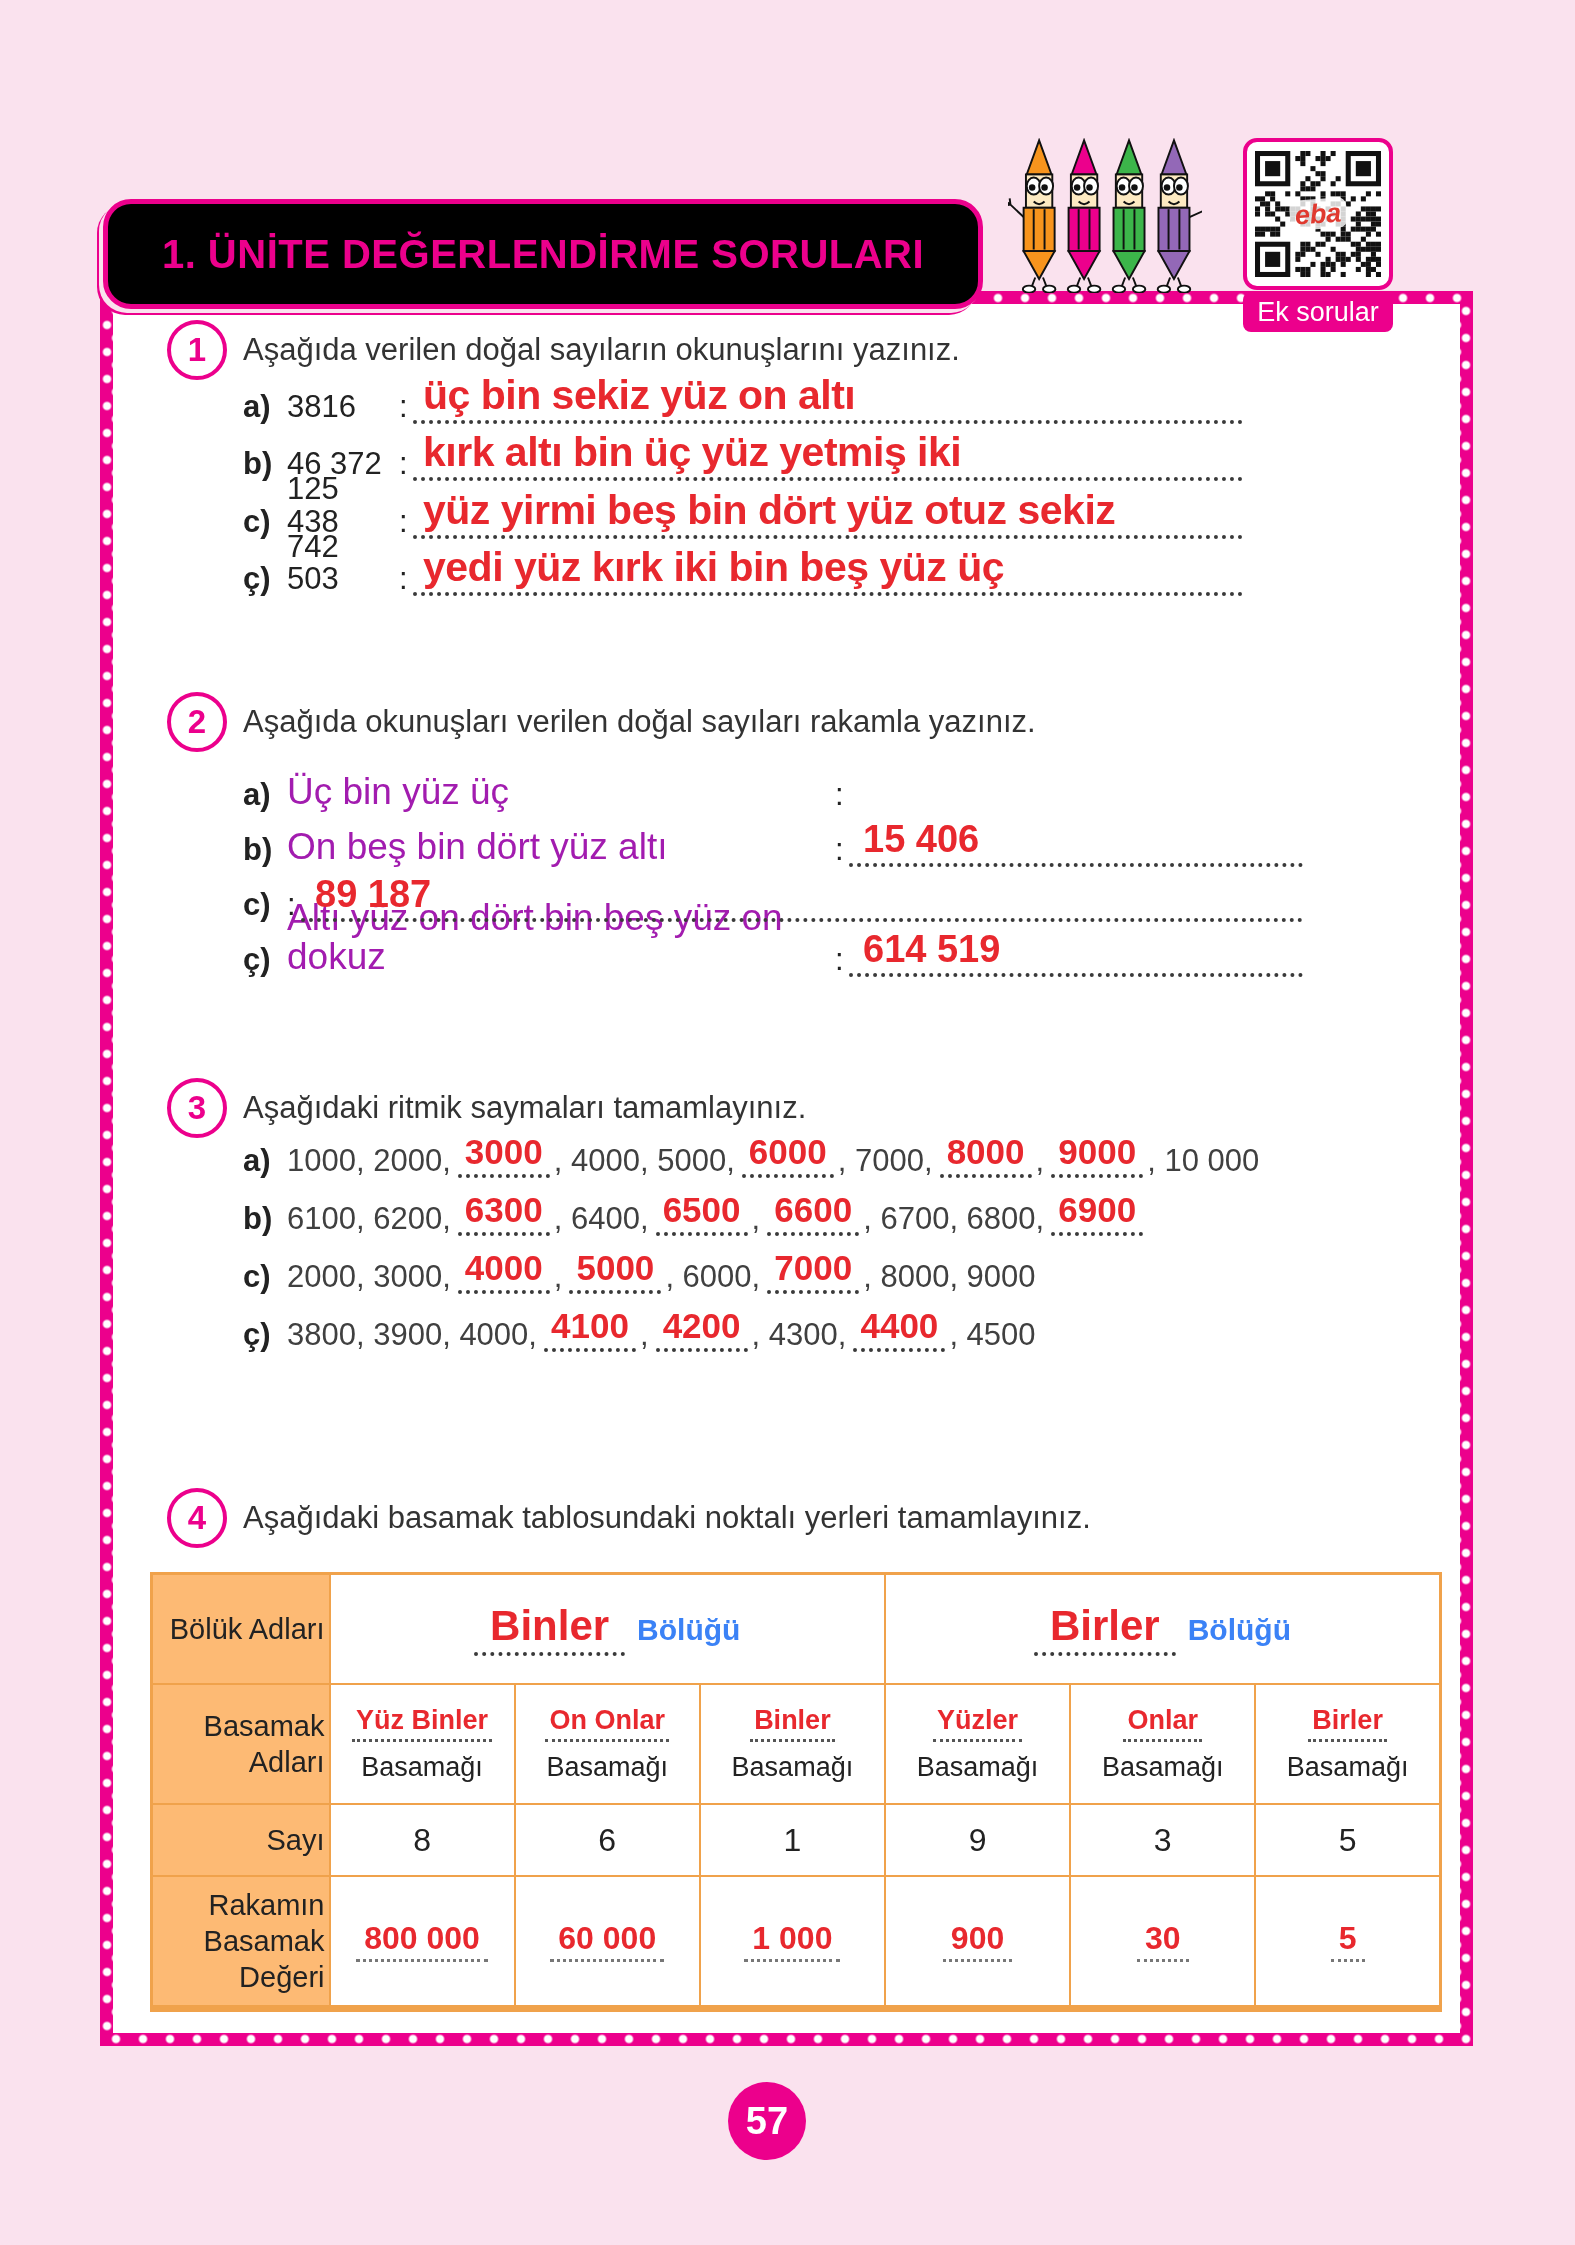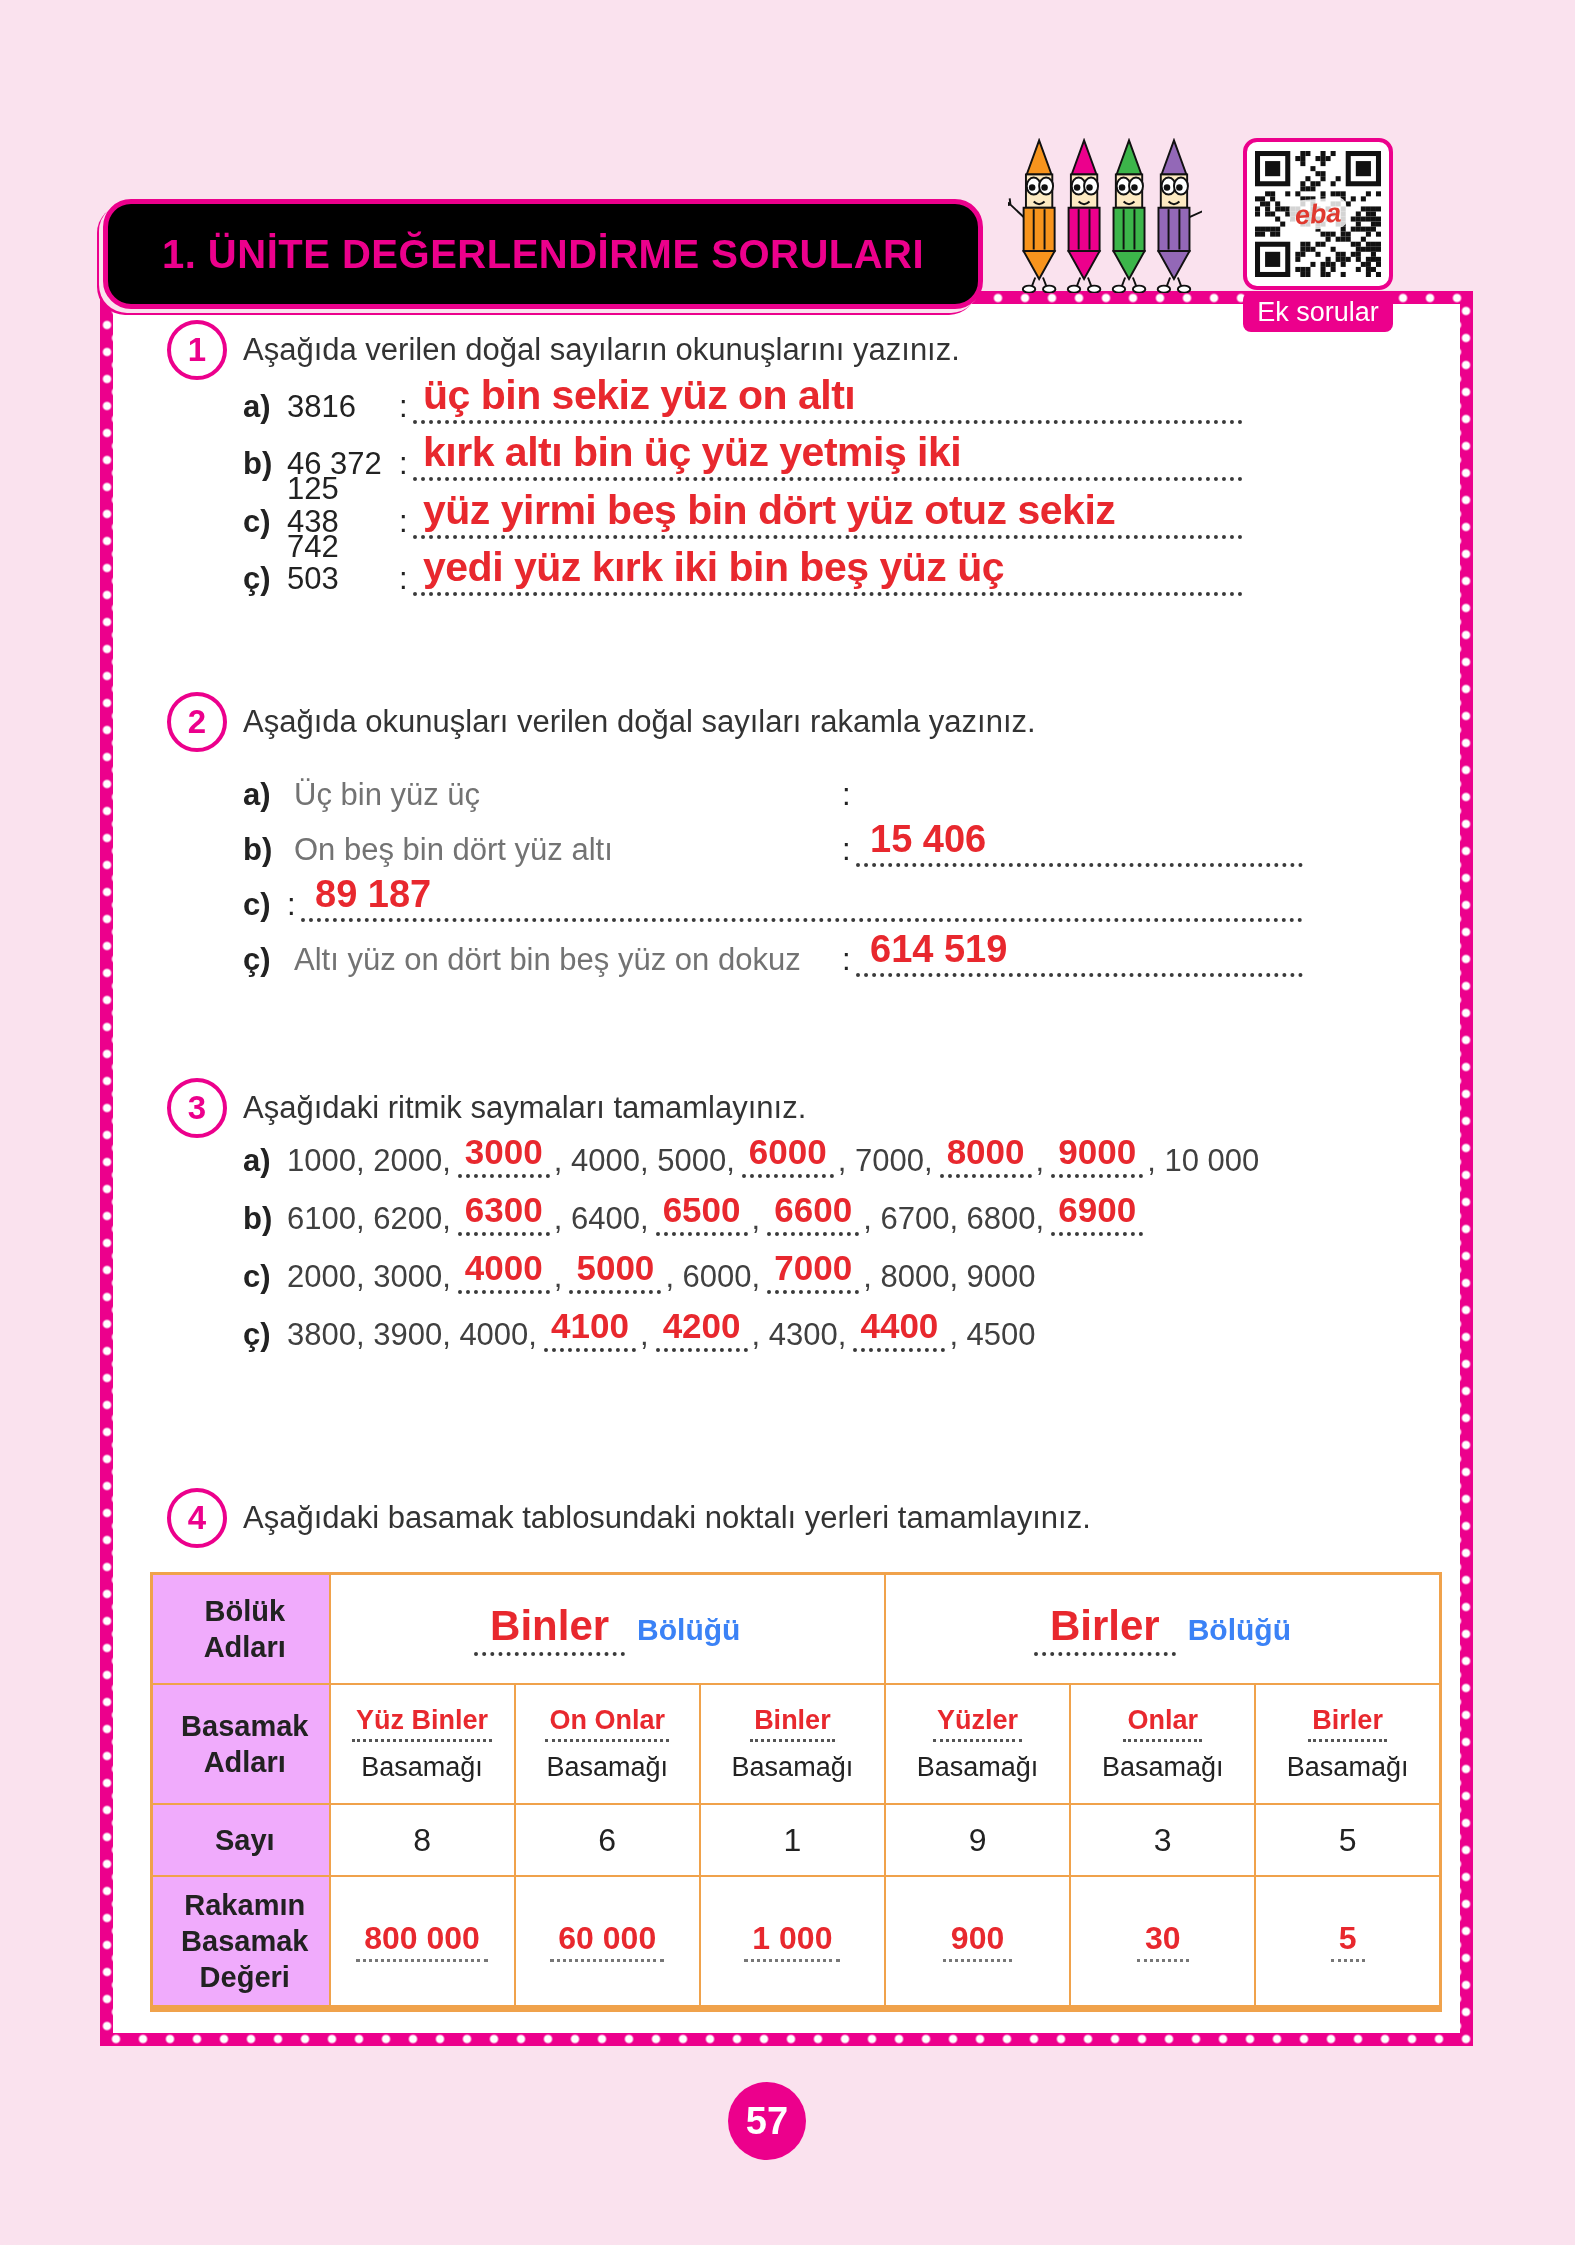--- a/index.html
+++ b/index.html
@@ -73,41 +73,41 @@
   .q1-item{display:flex;align-items:flex-end;height:57.5px;}
   .ilbl{font-weight:bold;font-size:31px;color:#222;width:44px;line-height:1.05;}
   .igiven{font-size:31px;color:#222;width:112px;line-height:1.05;}
   .icolon{font-size:31px;color:#222;width:14px;line-height:1.05;}
   .ansline{flex:1;position:relative;border-bottom:4px dotted #3a3a3a;height:100%;}
   .q1-item .ans{position:absolute;left:10px;bottom:1px;font-size:41px;letter-spacing:-.5px;}
 
   
   .q2-items{position:absolute;left:243px;top:757px;width:1060px;z-index:3;}
   .q2-item{display:flex;align-items:flex-end;height:55px;}
-  .q2-item .itxt{font-size:31px;color:#737373;width:548px;line-height:1.05;margin-left:7px;}
+  .q2-item .itxt{font-size:37px;color:#a21caf;width:548px;line-height:1.05;}
   .q2-item .ans{position:absolute;left:14px;bottom:2px;font-size:38px;}
 
   
   .q3-lines{position:absolute;left:243px;top:1120px;width:1170px;z-index:3;}
   .q3-line{display:flex;align-items:flex-end;height:58px;}
   .seqtext{font-size:31px;color:#404040;line-height:1.05;margin-right:7px;white-space:pre;}
   .blank{position:relative;width:92px;border-bottom:4px dotted #3a3a3a;height:100%;margin-right:4px;flex:none;}
   .blank .ans{position:absolute;left:50%;transform:translateX(-50%);bottom:2px;font-size:35px;}
 
   
   .q4-table{position:absolute;left:150px;top:1572px;width:1292px;z-index:3;}
   table.place{
     border-collapse:collapse;width:100%;table-layout:fixed;
     border:3px solid #f0a24b;box-shadow:0 4px 0 0 #f0a24b;
     background:#fff;
   }
   table.place td{border:2px solid #f0a24b;text-align:center;vertical-align:middle;padding:4px;}
   table.place td.hd{
-    background:#f0abfc;text-align:center;padding-left:12px;
-    font-weight:bold;font-size:29px;color:#222;line-height:1.25;
+    background:#fdba74;text-align:right;padding-left:12px;
+    font-weight:normal;font-size:29px;color:#222;line-height:1.25;
   }
   table.place tr:nth-child(1) td{height:100px;}
   table.place tr:nth-child(2) td{height:110px;}
   table.place tr:nth-child(3) td{height:62px;}
   table.place tr:nth-child(4) td{height:120px;}
   .grp{display:inline-flex;align-items:baseline;gap:12px;}
   .grp .ans{font-size:42px;border-bottom:4px dotted #3a3a3a;padding:0 16px 2px;}
   .grp .sfx{font-weight:bold;font-size:30px;color:#3b82f6;}
   .bas .ans{display:inline-block;font-size:27px;border-bottom:3px dotted #555;padding:0 4px 3px;margin-bottom:10px;}
   .bas .sfx{display:block;font-size:27px;color:#222;}

